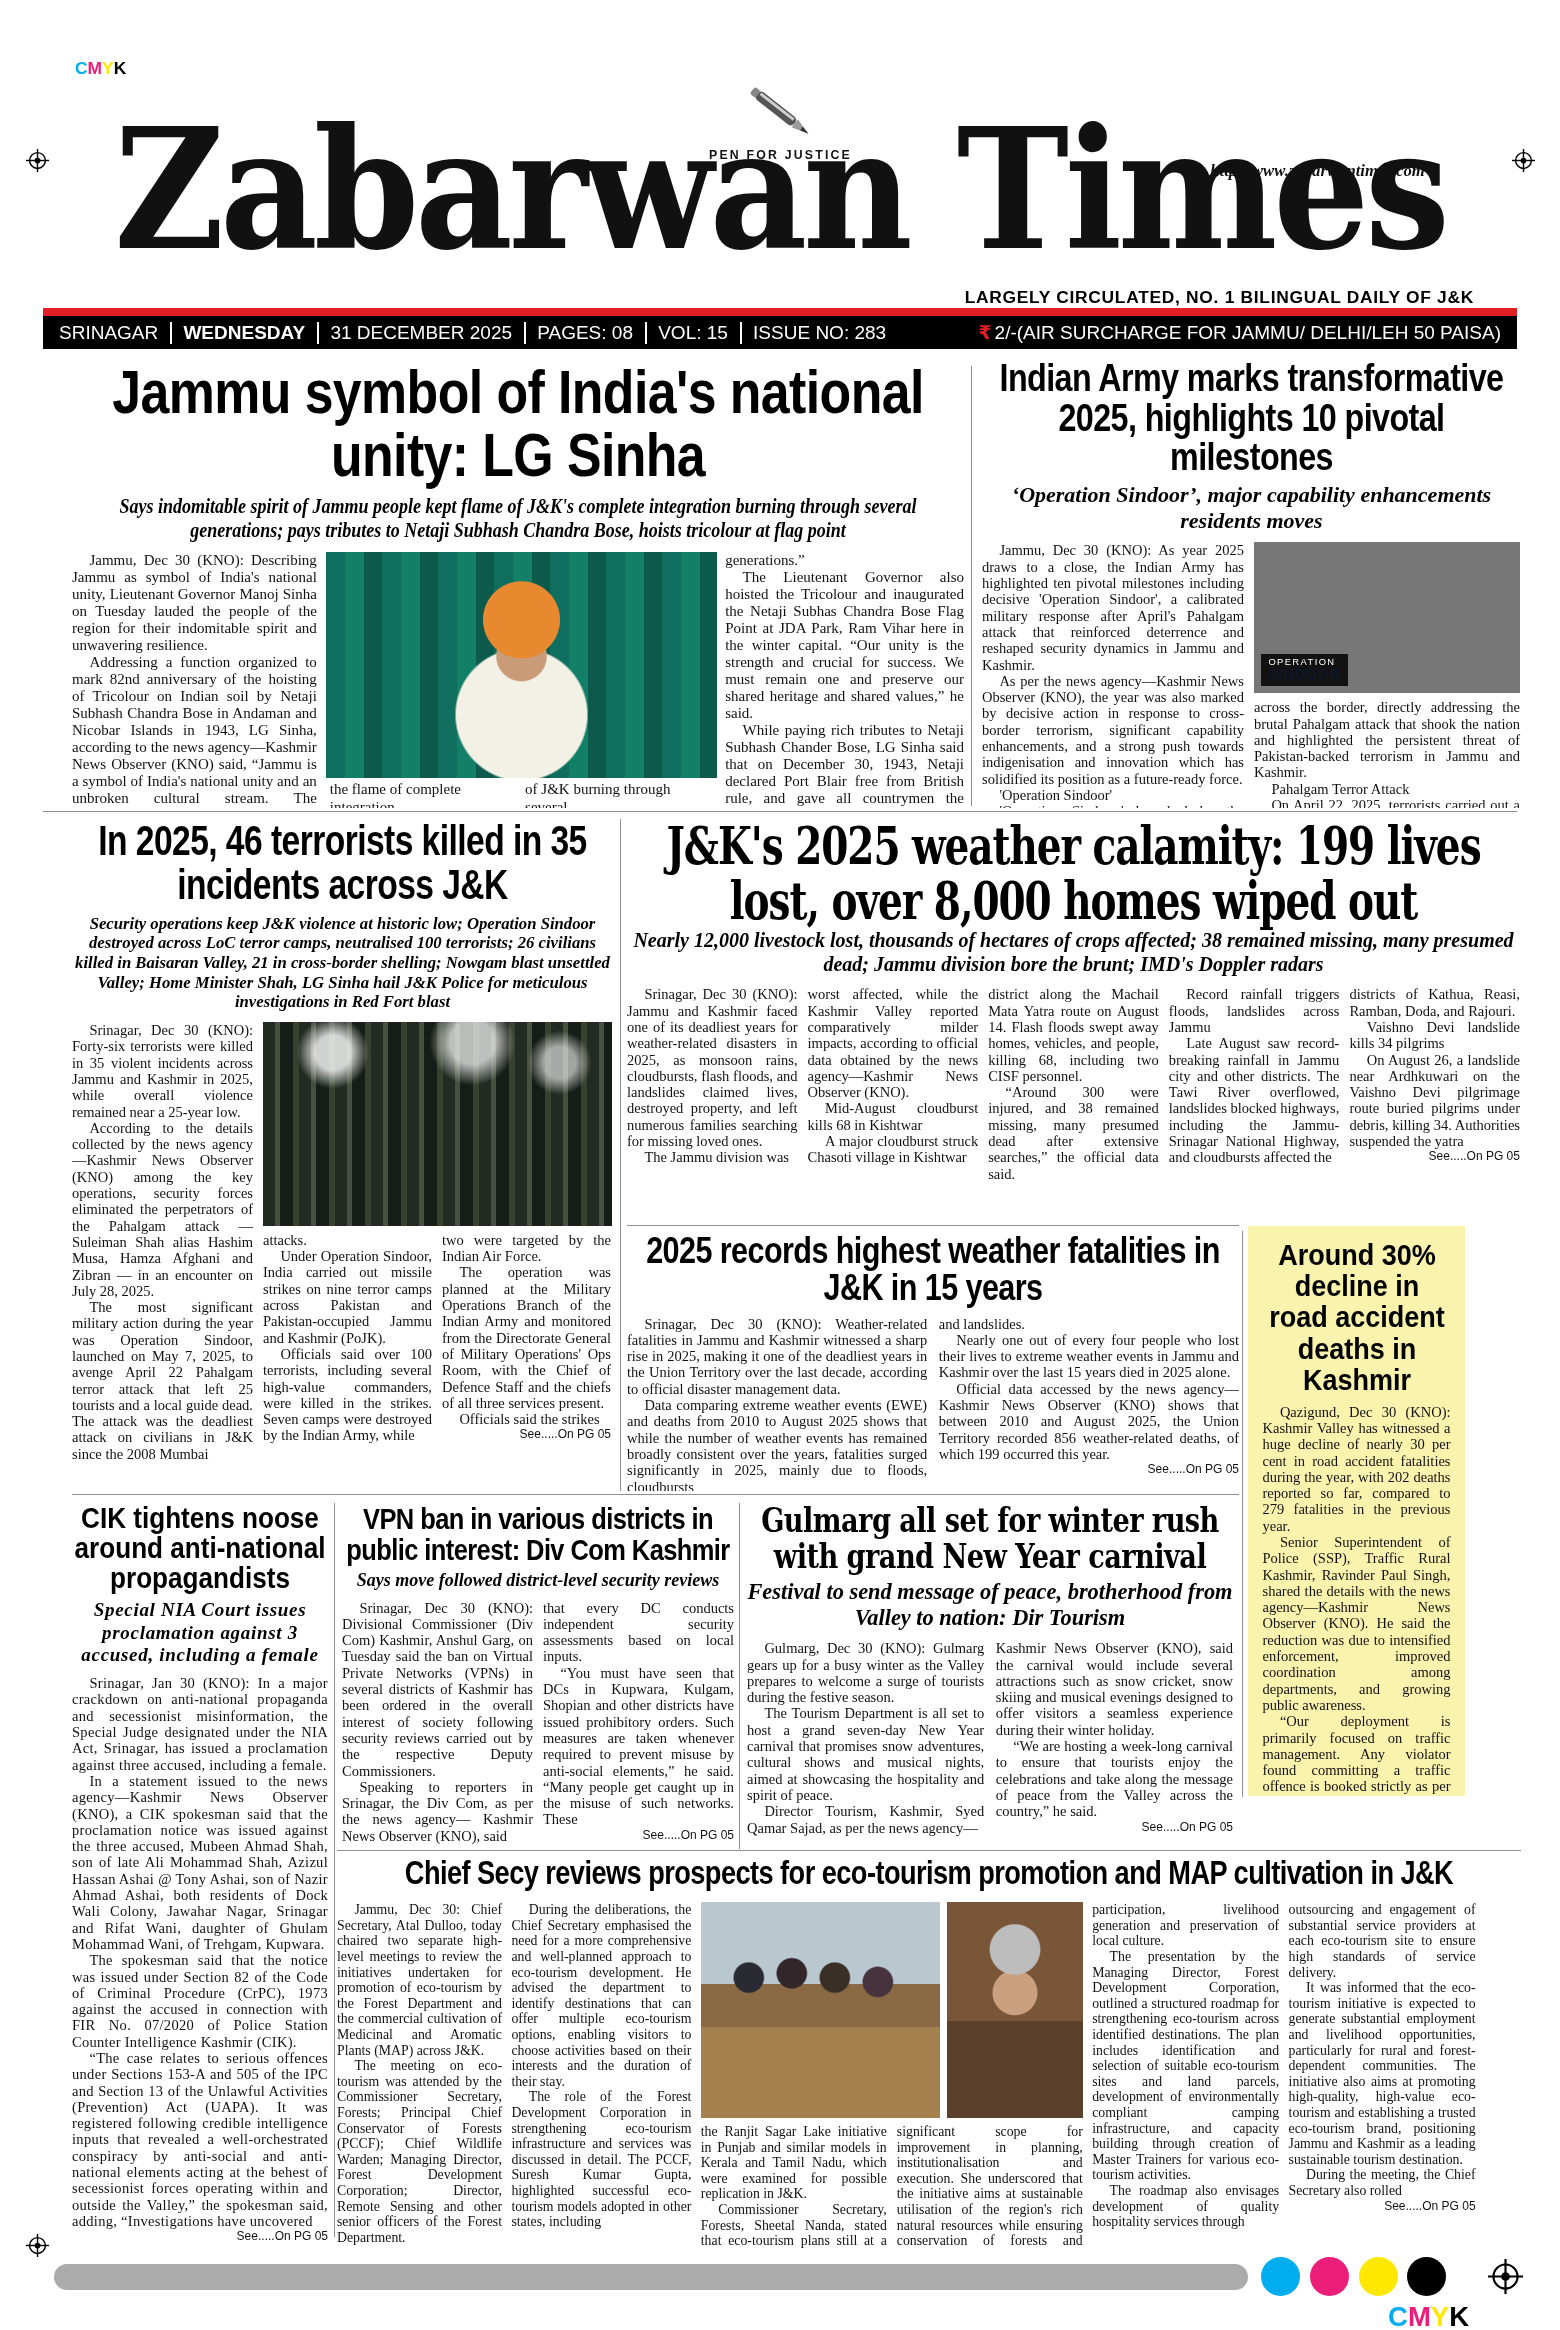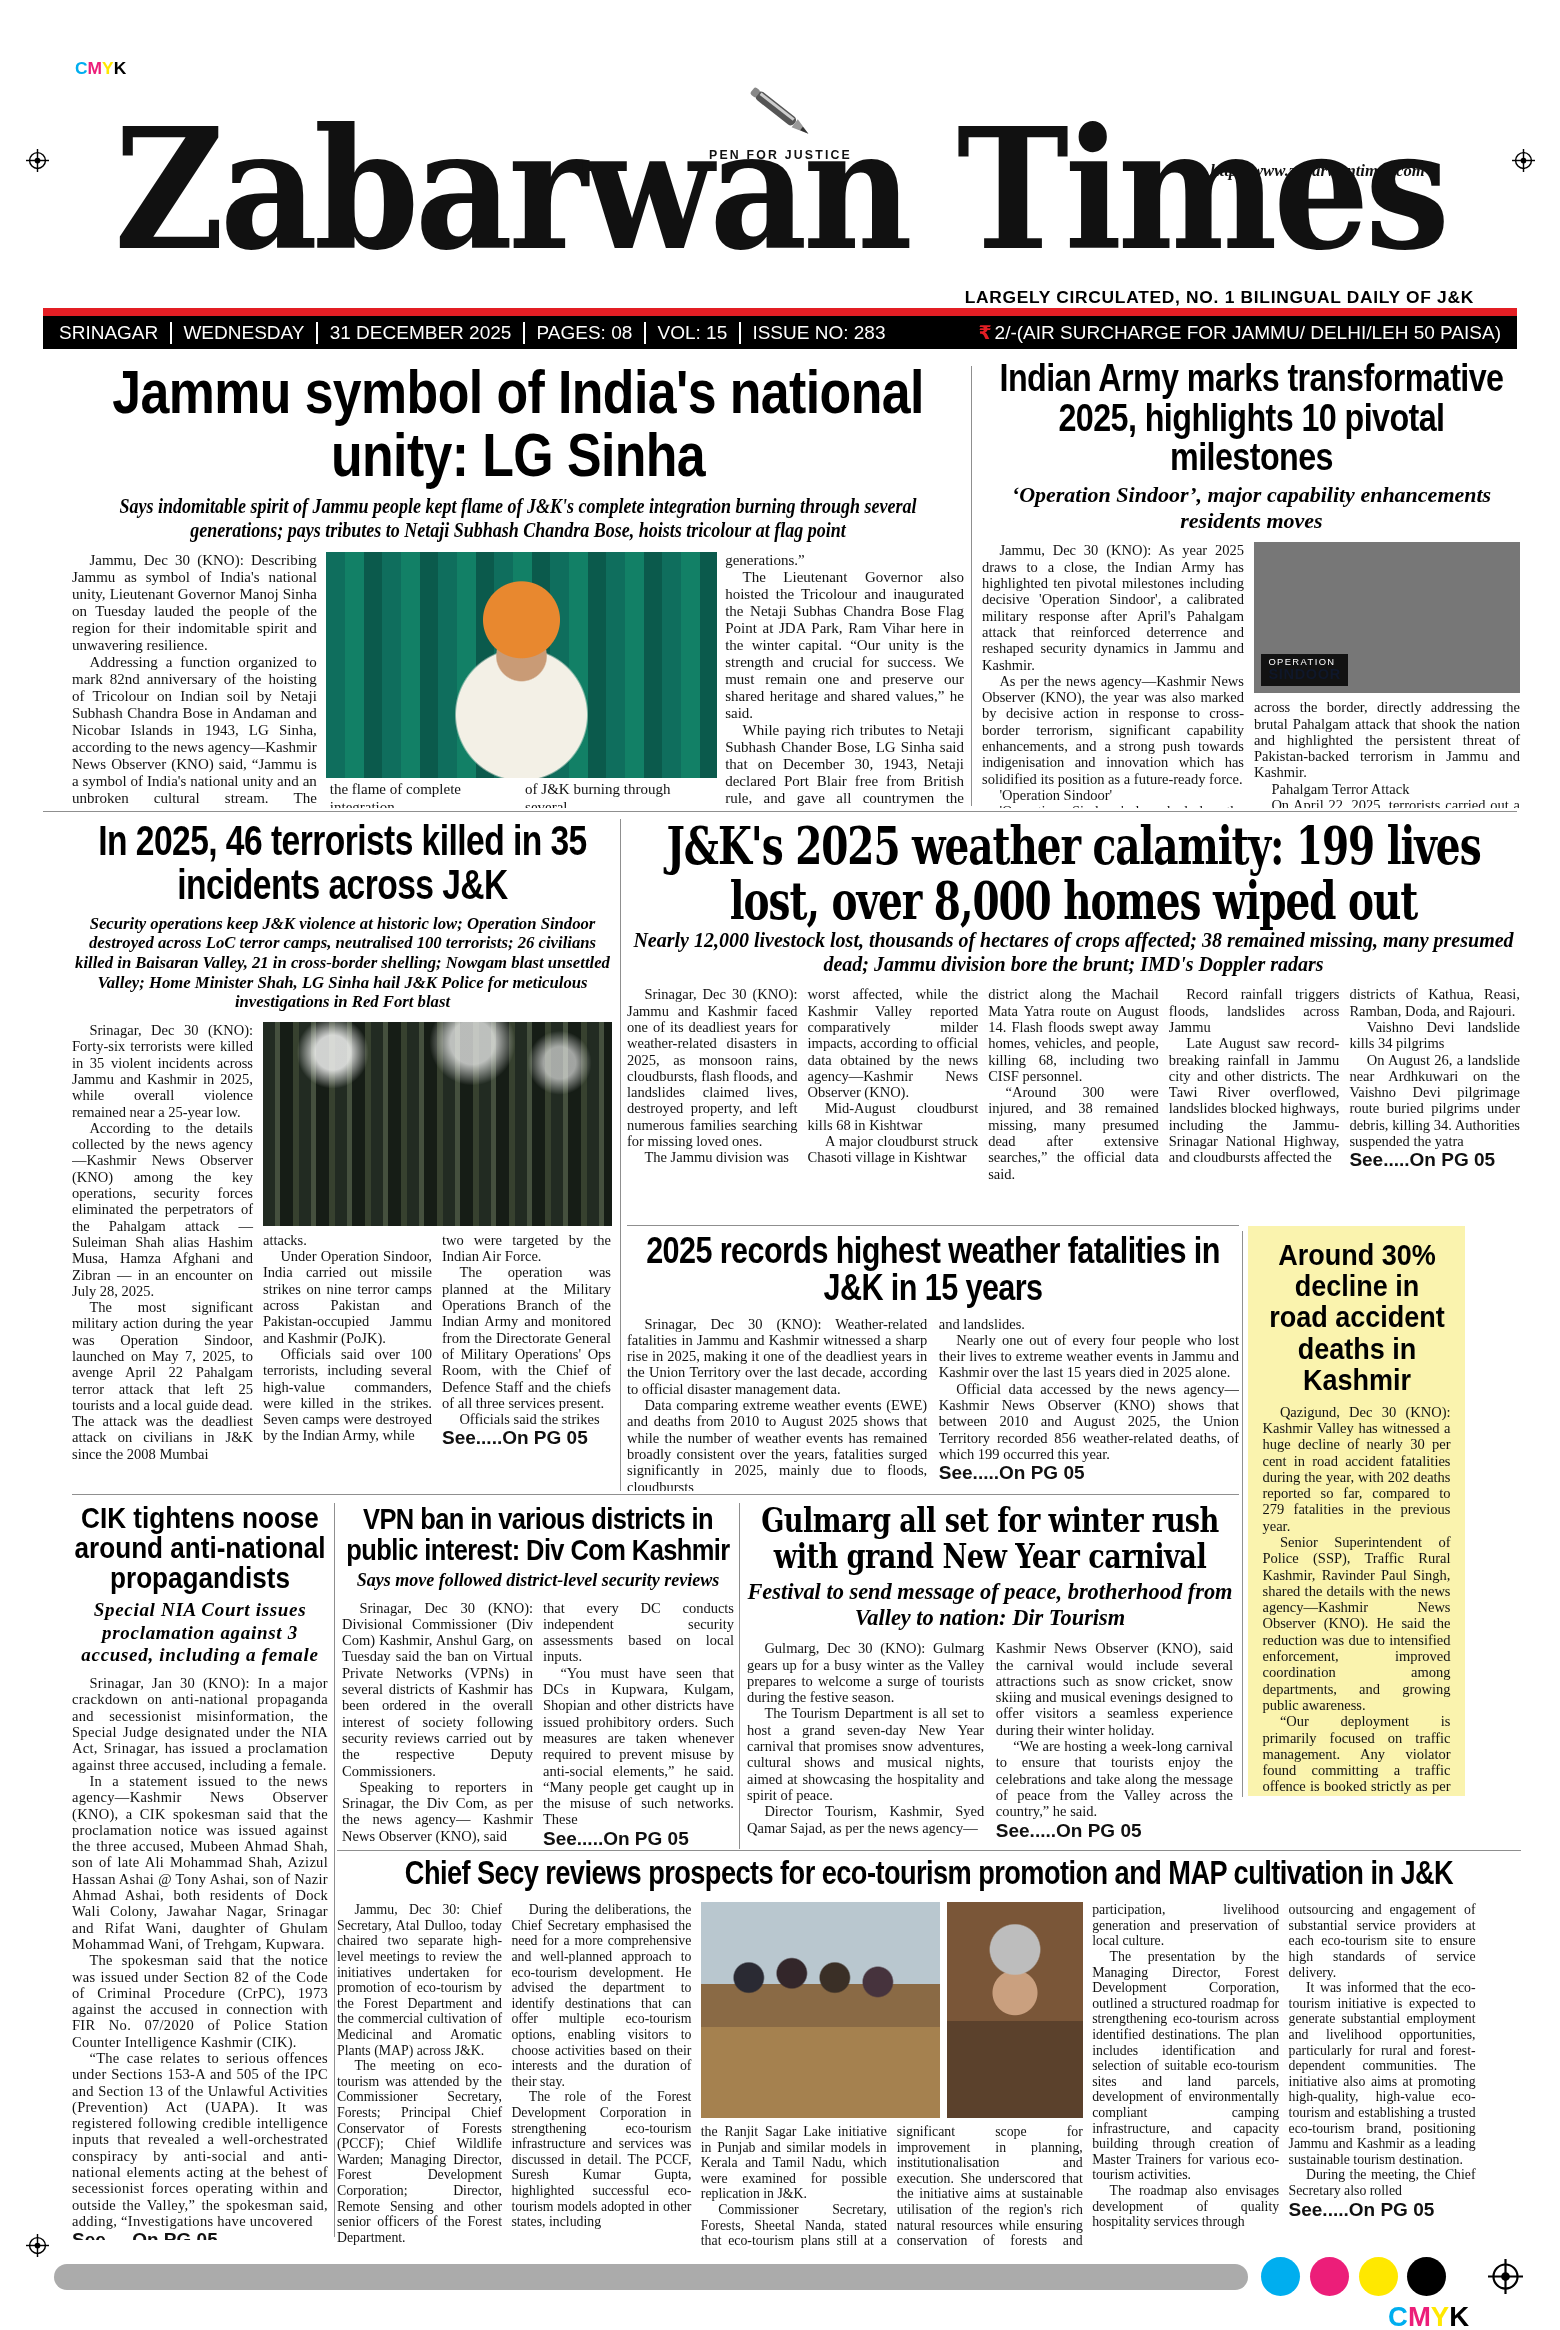--- a/index.html
+++ b/index.html
@@ -17,21 +17,21 @@
   .sx75{width:133.33%;transform:scaleX(.75)}
   .sx80{width:125%;transform:scaleX(.8)}
   .sx85{width:117.65%;transform:scaleX(.85)}
   .sx90{width:111.11%;transform:scaleX(.9)}
   
   .bp{margin:0;text-indent:17.4px;text-align:justify}
   .b21{font-size:15px;line-height:17px}
   .b20{font-size:14.5px;line-height:16.3px}
   .b19{font-size:13.8px;line-height:15.6px}
   .cols{display:flex}
-  .jump{font-family:"Liberation Sans",sans-serif;font-weight:bold;font-size:19px;}
+  .jump{font-family:"Liberation Sans",sans-serif;font-weight:normal;font-size:12px;text-align:right}
   .vdiv{position:absolute;width:1.4px;background:#8f8f8f}
   .hdiv{position:absolute;height:1.4px;background:#8f8f8f}
   .ph{position:relative;overflow:hidden;background:#777}
   
   .mast-title{font-family:"DejaVu Serif",serif;font-weight:bold;font-size:151px;line-height:1;
               letter-spacing:-4.3px;text-align:center;transform:scaleY(1.1);transform-origin:50% 100%;white-space:nowrap}
   .penlabel{font-family:"Liberation Sans",sans-serif;font-size:12.3px;letter-spacing:2.2px;
             font-weight:bold;text-align:center;text-transform:uppercase}
   .masturl{font-family:"Liberation Serif",serif;font-style:italic;font-weight:bold;font-size:16.7px;text-align:center}
   .tagline{font-family:"Liberation Sans",sans-serif;font-size:17.4px;letter-spacing:0.7px;
@@ -93,21 +93,21 @@
   </div>
   <div class="abs masturl" style="left:1158px;top:161px;width:319px">http://www.zabarwantimes.com</div>
   <div class="abs" style="left:43px;top:122px;width:1474px">
     <div class="mast-title">Zabarwan Times</div>
   </div>
   <div class="abs tagline" style="left:724px;top:287px;width:750px">Largely Circulated, No. 1 Bilingual Daily of J&amp;K</div>
 
   <div class="abs" style="left:43px;top:308px;width:1474px;height:8px;background:#e31e24"></div>
   <div class="datebar">
     <span class="it">SRINAGAR</span>
-    <span class="it" style="font-weight:normal">WEDNESDAY</span>
+    <span class="it" style="font-weight:bold">WEDNESDAY</span>
     <span class="it">31 DECEMBER 2025</span>
     <span class="it">PAGES: 08</span>
     <span class="it">VOL: 15</span>
     <span class="it">ISSUE NO: 283</span>
     <span style="margin-left:auto;white-space:nowrap">
       <span class="rup">₹</span><span>2/-(AIR SURCHARGE FOR JAMMU/ DELHI/LEH 50 PAISA)</span>
     </span>
   </div>
 
   <div class="abs" style="left:72px;top:361px;width:892px;height:447px;overflow:hidden">

